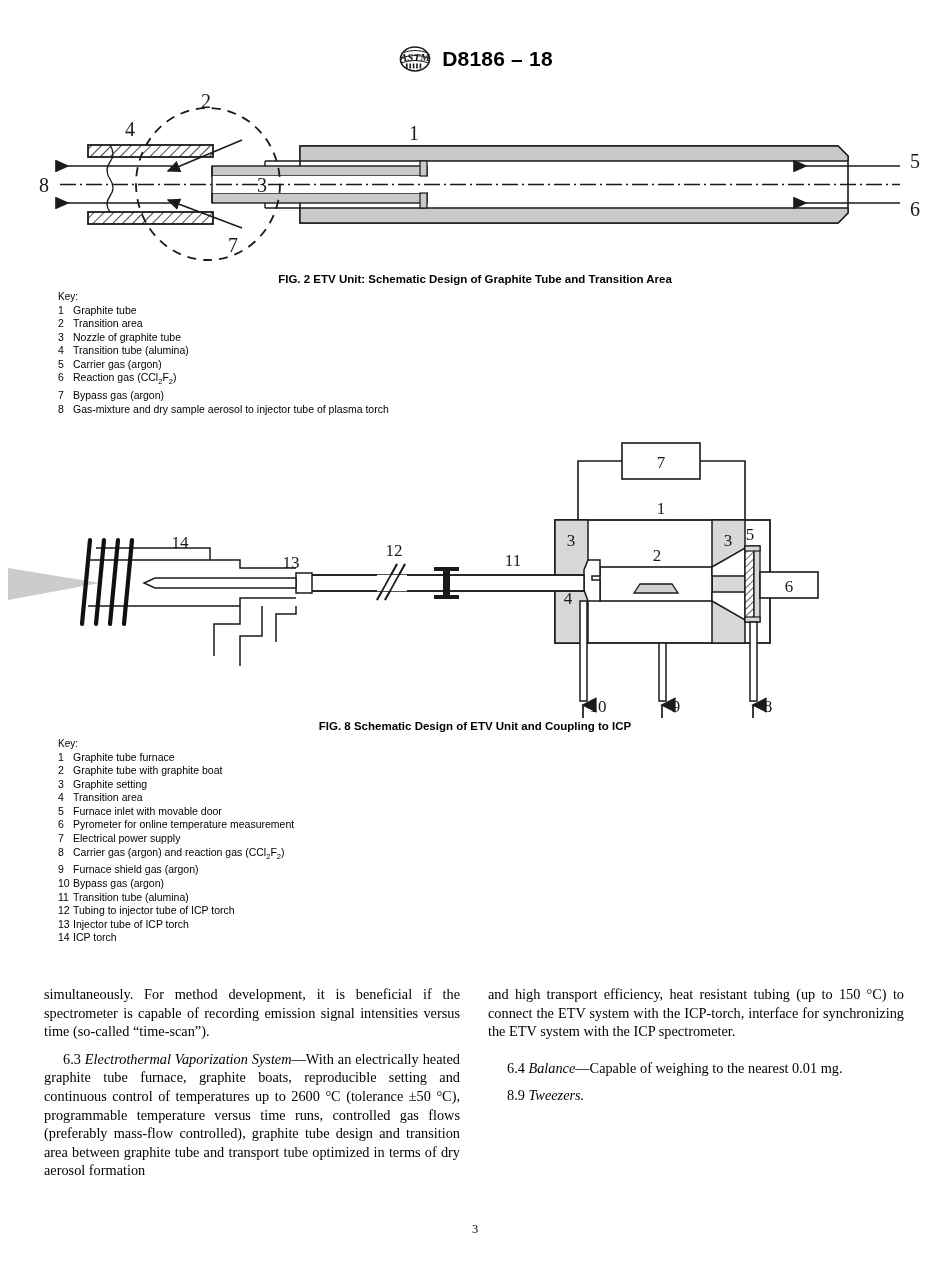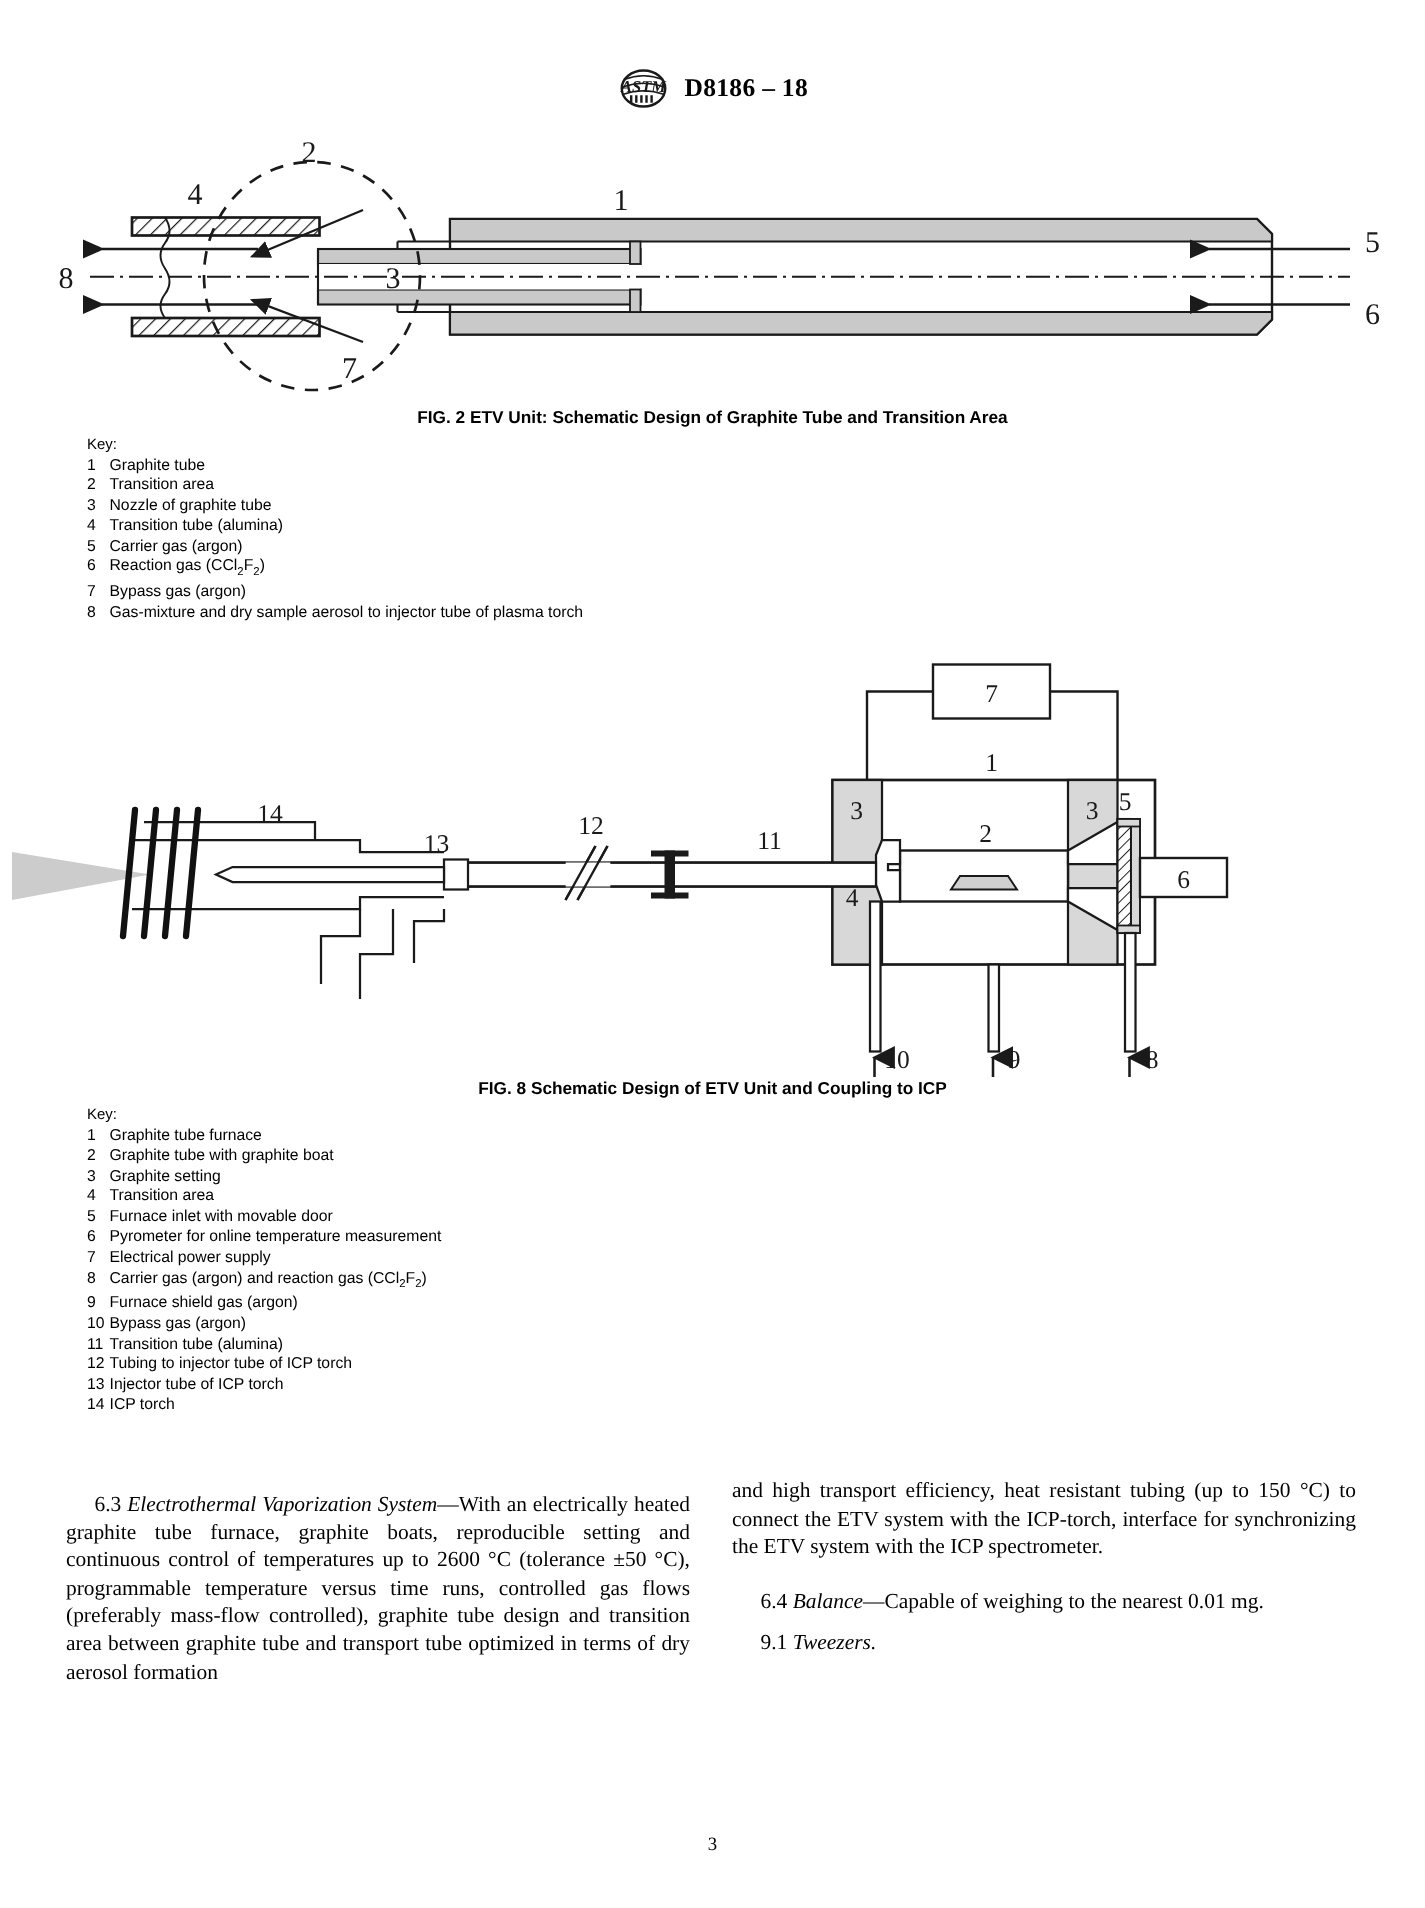--- a/index.html
+++ b/index.html
@@ -13,22 +13,22 @@
   }
   .page { position:relative; width:817px; height:1272px; }
 
   
   .header {
     position:absolute; top:46px; left:0; width:950px;
     display:flex; align-items:center; justify-content:center; gap:9px;
   }
   .astm-logo { display:block; }
   .doc-id {
-    font-family:Liberation Serif, serif;
-    font-size:17px; font-weight:bold; letter-spacing:.2px;
+    font-family:Liberation Sans, sans-serif;
+    font-size:21px; font-weight:bold; letter-spacing:.2px;
   }
 
   
   .fig-wrap { position:absolute; }
   #fig2-wrap { top:88px; left:0; width:950px; }
   #fig3-wrap { top:428px; left:0; width:950px; }
 
   .fig-caption {
     font-family:"Liberation Sans", sans-serif;
     font-size:11.5px; font-weight:bold;
@@ -361,28 +361,29 @@
         <span class="key-num">13</span>
         <span class="key-txt">Injector tube of ICP torch</span>
       </div>
     <div class="key-row">
         <span class="key-num">14</span>
         <span class="key-txt">ICP torch</span>
       </div>
   </div>
 
   <div class="col" id="col-left">
+    <p>simultaneously. For method development, it is beneficial if the spectrometer is capable of recording emission signal intensities versus time (so-called “time-scan”).</p>
     <div class="gap"></div>
     <p class="p-indent"><span class="sec-num">6.3</span> <span class="ital">Electrothermal Vaporization System</span><span>—With an electrically heated graphite tube furnace, graphite boats, reproducible setting and continuous control of temperatures up to 2600 °C (tolerance ±50 °C), programmable temperature versus time runs, controlled gas flows (preferably mass-flow controlled), graphite tube design and transition area between graphite tube and transport tube optimized in terms of dry aerosol formation</span></p>
   </div>
 
   <div class="col" id="col-right">
     <p>and high transport efficiency, heat resistant tubing (up to 150 °C) to connect the ETV system with the ICP-torch, interface for synchronizing the ETV system with the ICP spectrometer.</p>
     <div class="gap"></div>
     <div class="gap"></div>
     <p class="p-indent"><span class="sec-num">6.4</span> <span class="ital">Balance</span><span>—Capable of weighing to the nearest 0.01 mg.</span></p>
     <div class="gap"></div>
-    <p class="p-indent"><span class="sec-num">9.1</span> <span class="ital">Tweezers.</span></p>
+    <p class="p-indent"><span class="sec-num">8.9</span> <span class="ital">Tweezers.</span></p>
   </div>
 
   <div class="page-number">3</div>
 
 </div>
 
 </body></html>

